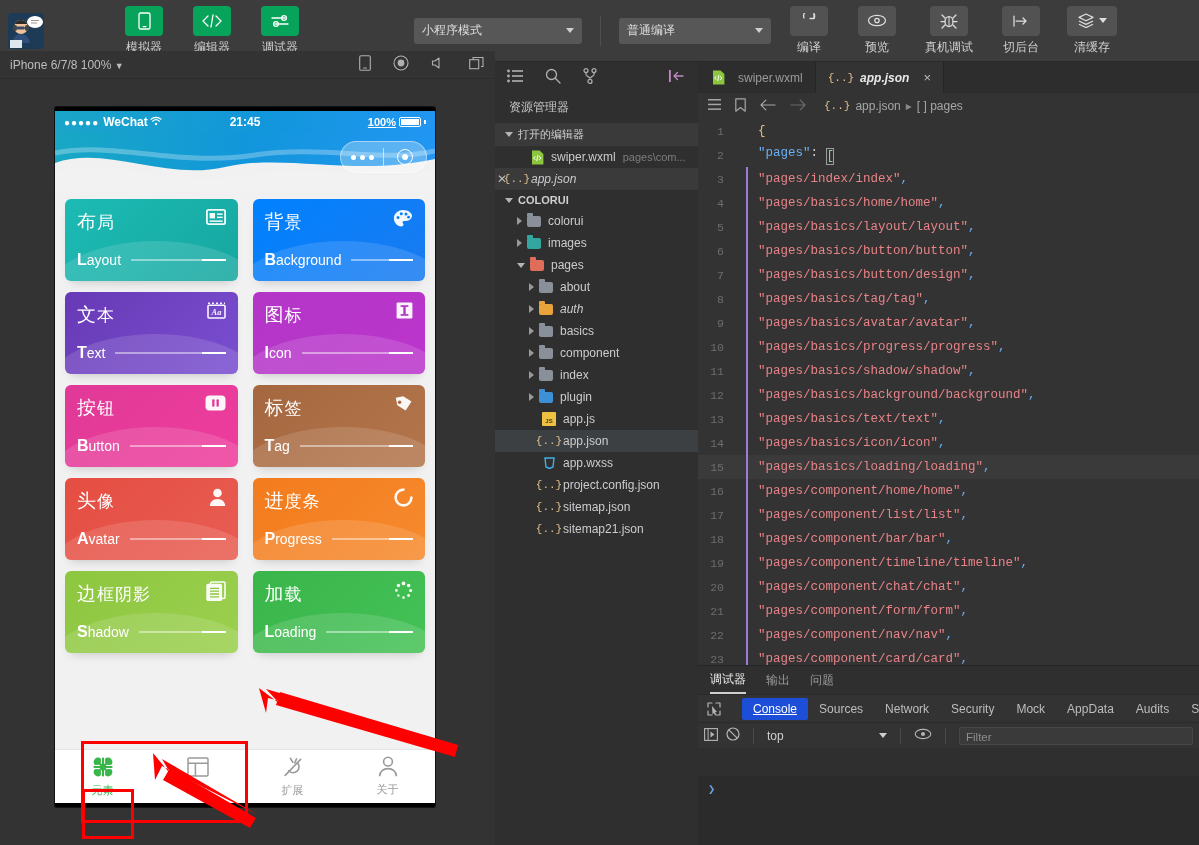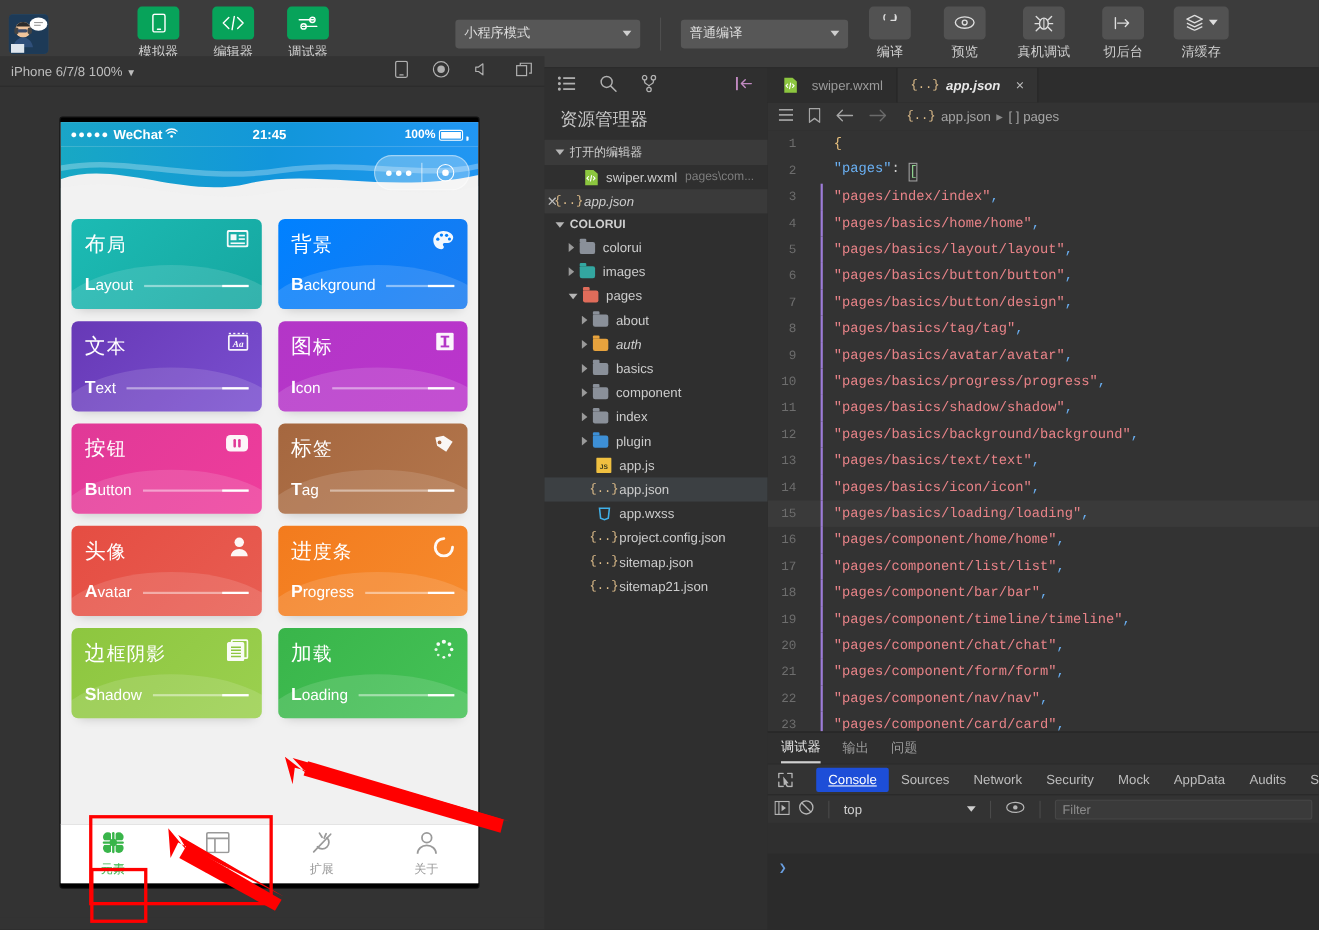--- a/index.html
+++ b/index.html
@@ -55,21 +55,21 @@
     box-shadow:0 0 0 1px #111;
   }
   .phone-inner { position:absolute; left:0; top:4px; width:380px; height:692px; background:#f1f1f1; overflow:hidden; }
   .status {
     height:22px; background:linear-gradient(90deg,#1aa5c8 0%, #1296db 55%, #2196f3 100%);
     display:flex; align-items:center; padding:0 9px; color:#fff;
     font-size:12px; font-weight:bold; position:relative; z-index:3;
   }
   .dots { letter-spacing:1px; font-size:10px; }
   .status-time { position:absolute; left:0; right:0; text-align:center; font-size:12px; }
-  .status-right { margin-left:auto; display:flex; align-items:flex-end; gap:3px; font-size:11px; }
+  .status-right { margin-left:auto; display:flex; align-items:center; gap:3px; font-size:11px;text-decoration:underline; }
   .batt { width:22px; height:10px; border:1px solid #fff; border-radius:2px; position:relative; }
   .batt::after { content:''; position:absolute; left:1px; top:1px; bottom:1px; right:1px; background:#fff; }
   .batt-tip { width:2px; height:4px; background:#fff; border-radius:0 1px 1px 0; }
 
   .hero { position:relative; height:58px; overflow:hidden; }
   .hero svg { position:absolute; top:-22px; left:0; }
   .capsule {
     position:absolute; right:8px; top:8px; width:87px; height:32px;
     background:rgba(255,255,255,.28); border:1px solid rgba(255,255,255,.45);
     border-radius:16px; display:flex; align-items:center; z-index:4;
@@ -111,21 +111,21 @@
     justify-content:center; gap:3px; color:#9a9a9a; font-size:11px; cursor:pointer; }
   .tabitem.active { color:#39b54a; }
 
   .hl { position:absolute; border:3px solid #f00; z-index:40; pointer-events:none; }
   .arrow { position:absolute; z-index:41; pointer-events:none; }
 
   
   .explorer { position:absolute; left:495px; top:62px; width:203px; height:783px; background:#2f2f2f; }
   .exp-icons { height:30px; display:flex; align-items:center; padding:0 12px; gap:22px; color:#a8a8a8; }
   .exp-collapse { margin-left:auto; }
-  .exp-title { padding:7px 14px; font-size:16px; color:#c8c8c8; }
+  .exp-title { padding:7px 14px; font-size:12px; color:#c8c8c8; }
   .sect { display:flex; align-items:center; gap:5px; padding:4px 6px; font-size:11px;
     color:#cfcfcf; cursor:pointer; }
   .tri { width:0; height:0; border-left:4px solid transparent; border-right:4px solid transparent;
     border-top:5px solid #b5b5b5; margin-left:4px; }
   .tri.right { border-top:4px solid transparent; border-bottom:4px solid transparent;
     border-left:5px solid #9a9a9a; border-right:none; }
   .row { display:flex; align-items:center; height:22px; font-size:12px; color:#ccc;
     padding-right:4px; cursor:pointer; white-space:nowrap; overflow:hidden; }
   .row.sel2 { background:#3c4043; }
   .row.sel3 { background:#3a3a3a; }

